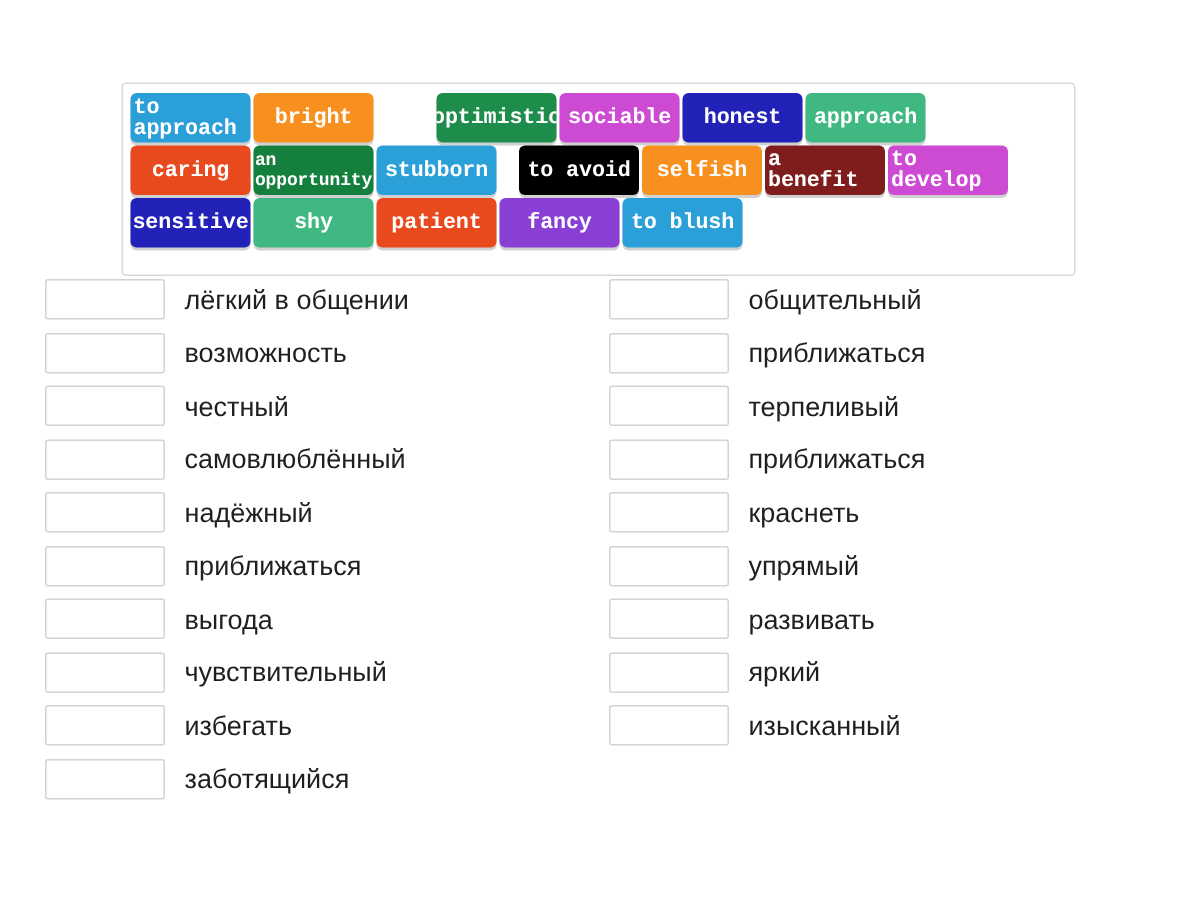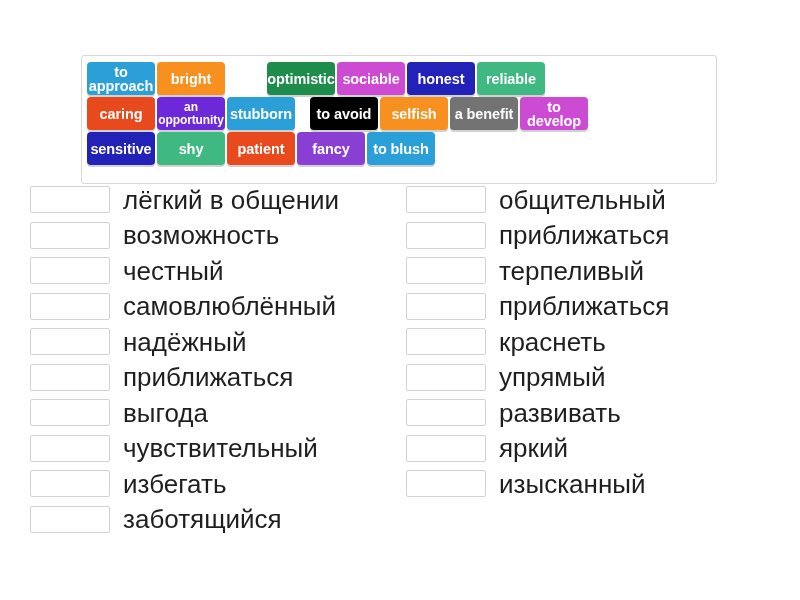--- a/index.html
+++ b/index.html
@@ -27,38 +27,39 @@
     padding: 6px 4px 6px 5px;
   }
   .bank-row {
     display: flex;
     gap: 2px;
     margin-bottom: 2px;
   }
   .bank-row:last-child { margin-bottom: 12px; }
 
   .tile {
-    width: 68px;
+    width: 80px;
     height: 33px;
     box-sizing: border-box;
     border-radius: 4px;
     display: flex;
     align-items: center;
     justify-content: center;
-    text-align: center;
+    text-align: left;
     color: #ffffff;
     font-weight: bold;
     font-size: 14.5px;
     line-height: 14px;
     letter-spacing: -0.1px;
     padding: 0 2px;
     box-shadow: 0 2px 0 rgba(0,0,0,0.18);
     cursor: grab;
     user-select: none;
     overflow: hidden;
+    font-family: Liberation Mono, monospace;
   }
   .tile.small { font-size: 12px; line-height: 13px; }
 
   
   #lists {
     position: absolute;
     left: 0;
     top: 182px;
     width: 800px;
   }
@@ -79,45 +80,45 @@
     height: 27px;
     box-sizing: border-box;
     border: 1px solid #d3d3d3;
     border-radius: 2px;
     background: #ffffff;
     flex: 0 0 auto;
     cursor: pointer;
   }
   .word {
     margin-left: 13px;
-    font-size: 26px;
+    font-size: 18px;
     color: #1f1f1f;
     white-space: nowrap;
     line-height: 24px;
   }
 </style>
 </head>
 <body>
 
 <div id="word-bank">
     <div class="bank-row">
       <div class="tile" style="background: rgb(42, 159, 216);">to approach</div>
       <div class="tile" style="background: rgb(247, 144, 30);">bright</div>
       <div class="tile" style="background: rgb(30, 140, 74); margin-left: 40px;">optimistic</div>
       <div class="tile" style="background: rgb(204, 75, 210);">sociable</div>
       <div class="tile" style="background: rgb(34, 34, 184);">honest</div>
-      <div class="tile" style="background: rgb(64, 184, 130);">reliable</div>
+      <div class="tile" style="background: rgb(64, 184, 130);">approach</div>
     </div>
     <div class="bank-row">
       <div class="tile" style="background: rgb(232, 73, 29);">caring</div>
-      <div class="tile small" style="background: #6d28d9;">an opportunity</div>
+      <div class="tile small" style="background: #15803d;">an opportunity</div>
       <div class="tile" style="background: rgb(42, 159, 216);">stubborn</div>
       <div class="tile" style="background: #000000; margin-left: 13px;">to avoid</div>
       <div class="tile" style="background: rgb(247, 144, 30);">selfish</div>
-      <div class="tile" style="background: #737373;">a benefit</div>
+      <div class="tile" style="background: #7f1d1d;">a benefit</div>
       <div class="tile" style="background: rgb(204, 75, 210);">to develop</div>
     </div>
     <div class="bank-row">
       <div class="tile" style="background: rgb(34, 34, 184);">sensitive</div>
       <div class="tile" style="background: rgb(64, 184, 130);">shy</div>
       <div class="tile" style="background: rgb(232, 73, 29);">patient</div>
       <div class="tile" style="background: rgb(138, 63, 212);">fancy</div>
       <div class="tile" style="background: rgb(42, 159, 216);">to blush</div>
     </div>
   </div>

